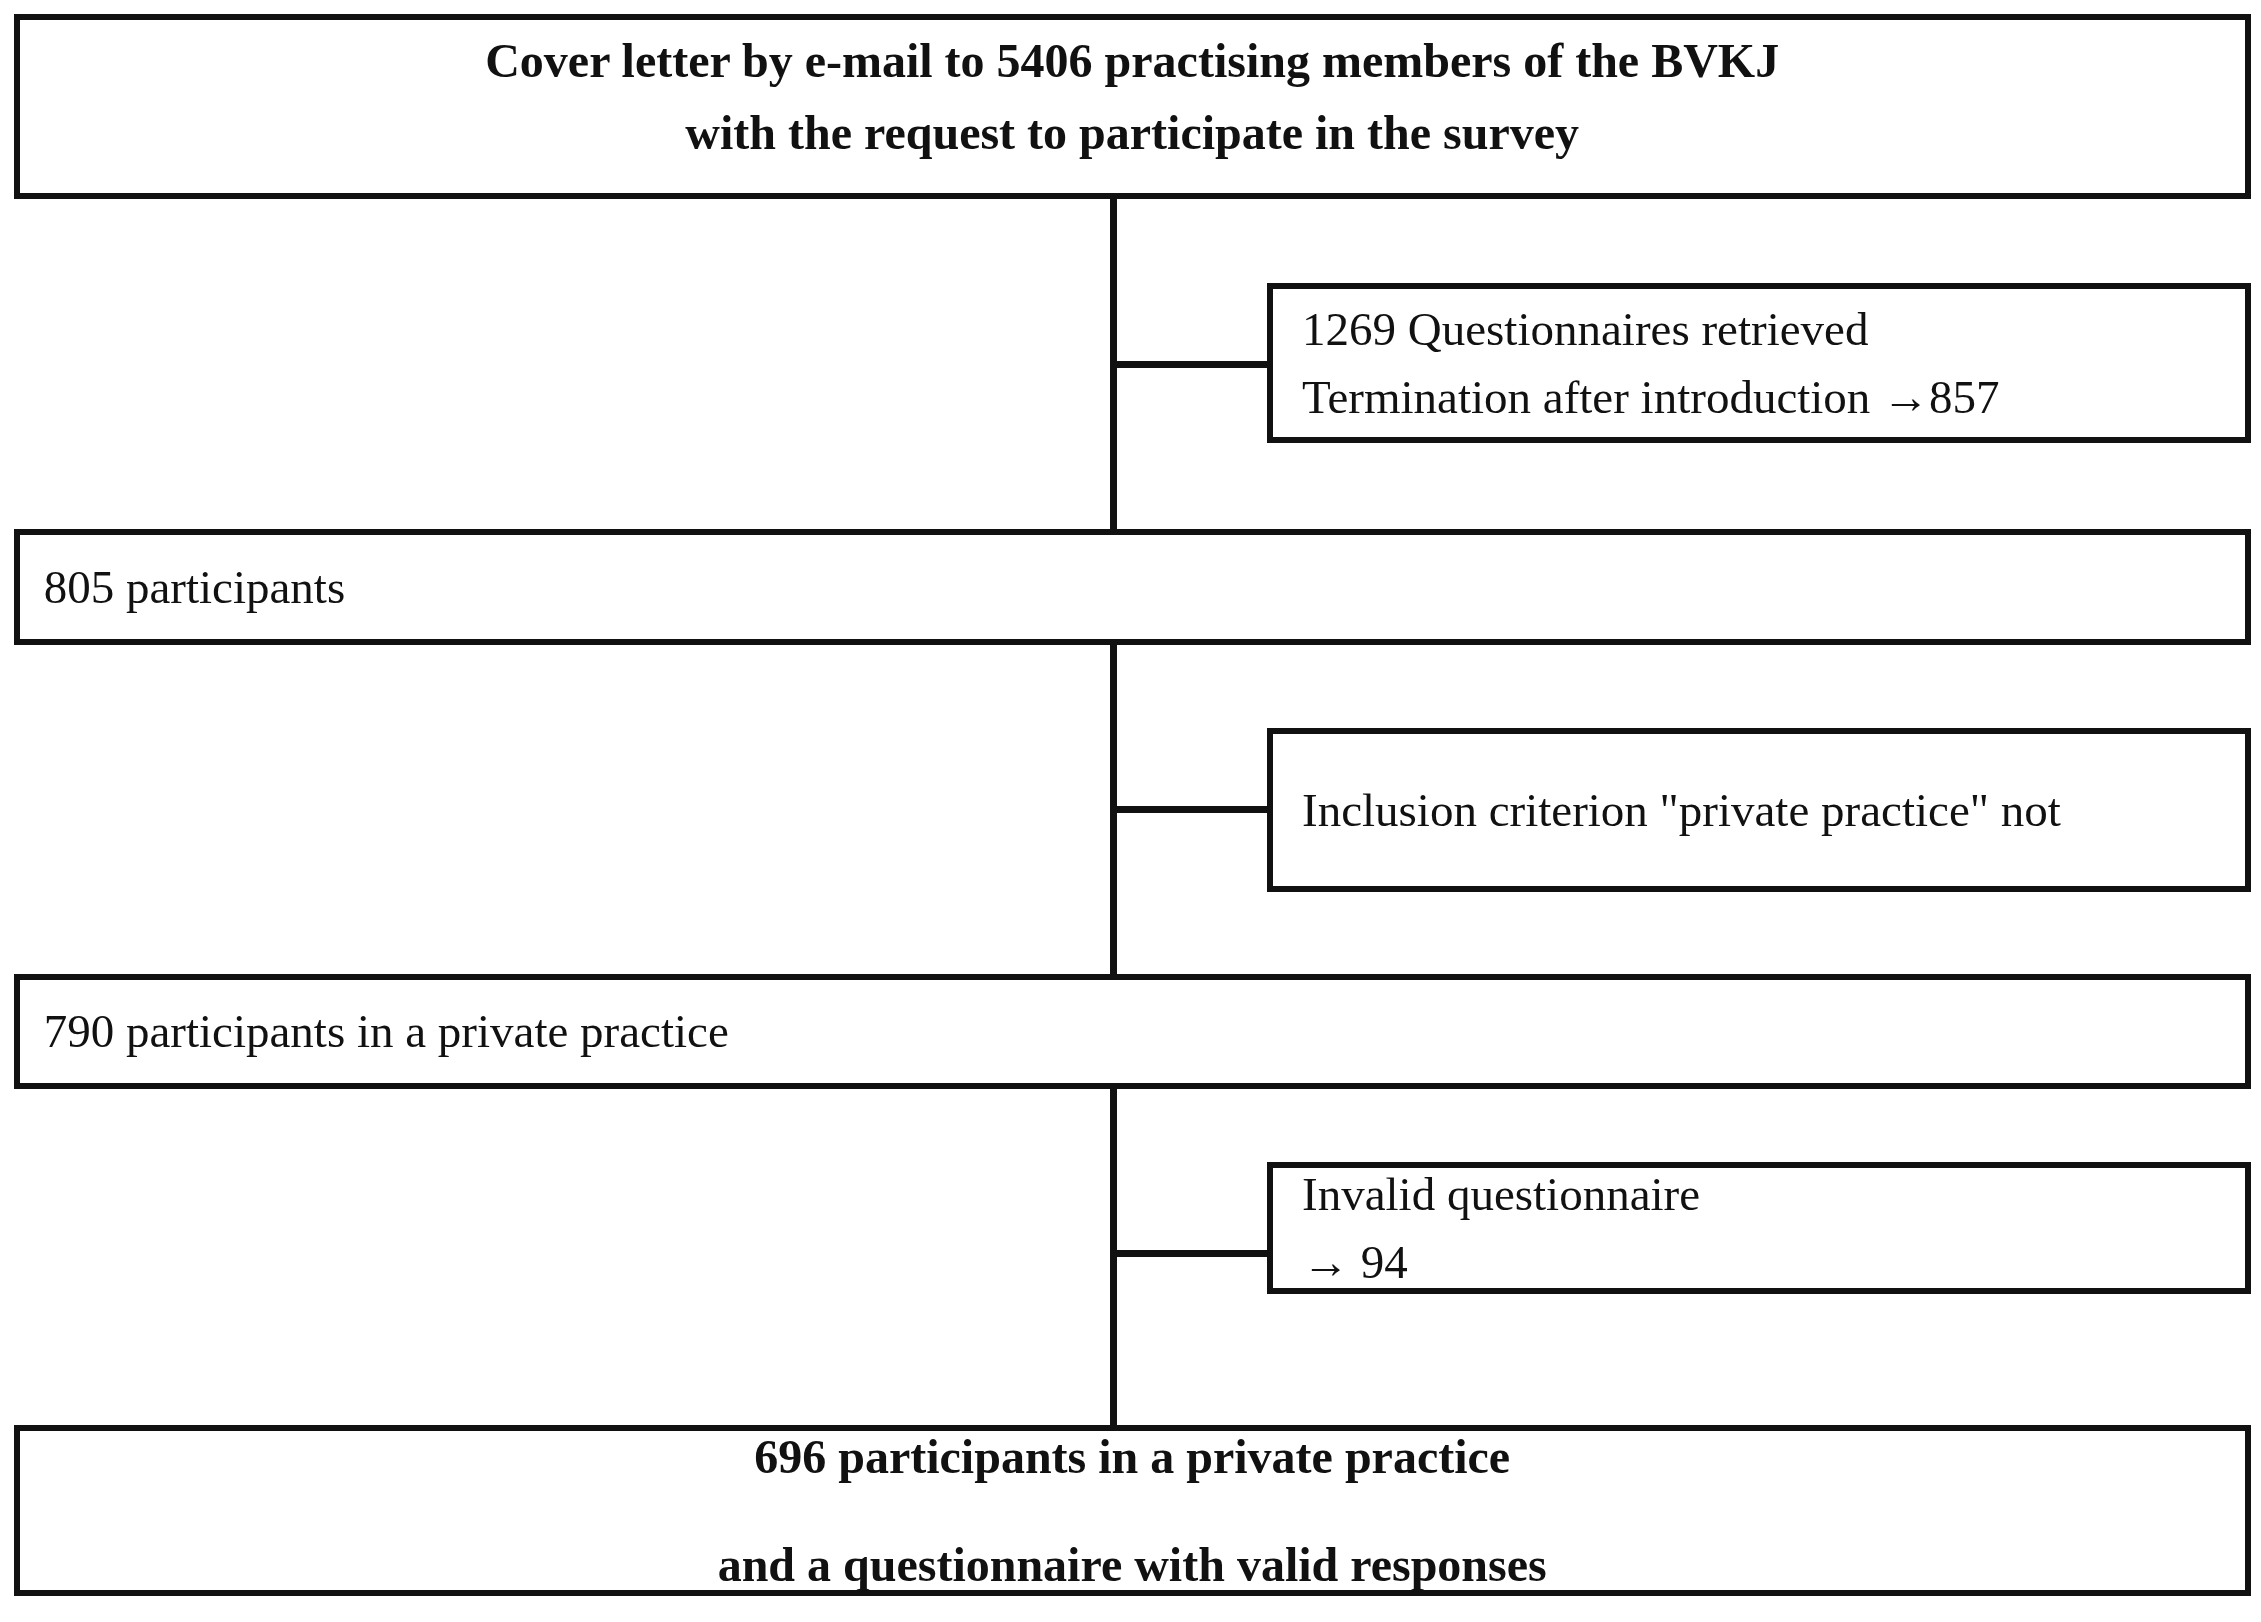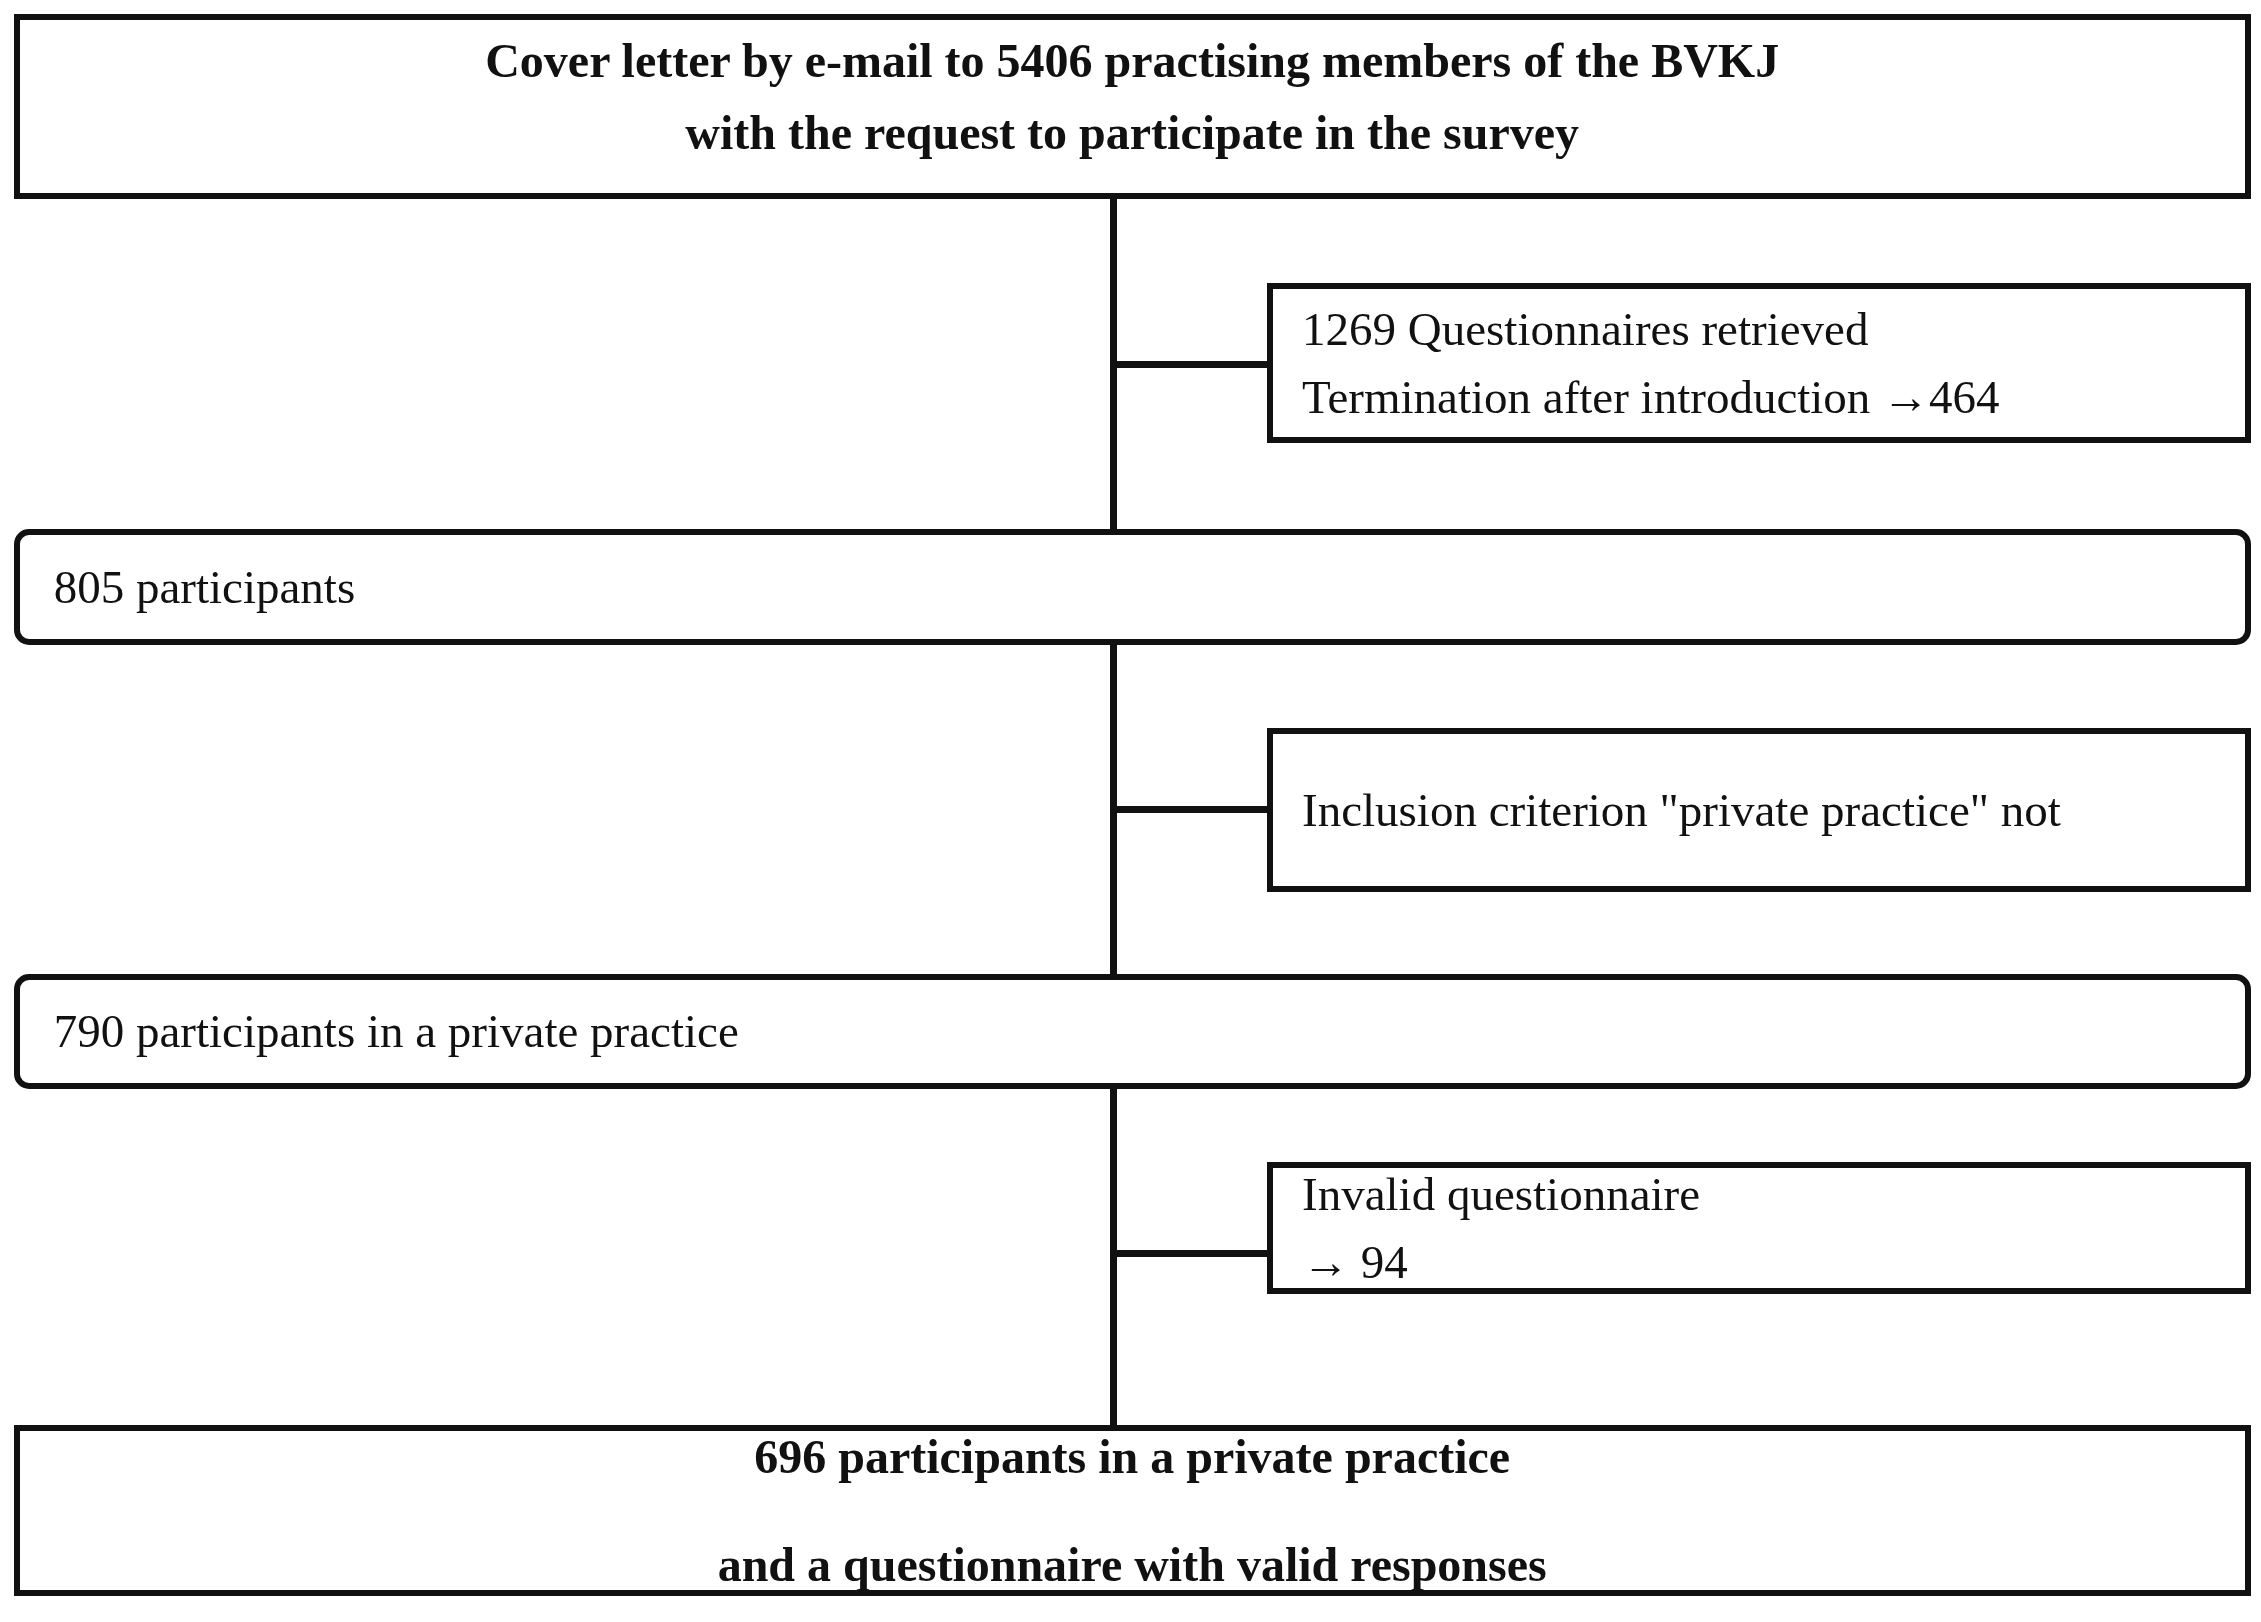--- a/index.html
+++ b/index.html
@@ -24,21 +24,21 @@
     justify-content: center;
     font-size: 47px;
     line-height: 1.45;
   }
 
   
   .box.full   { left: 13.7px; width: 2237px; }
   
   .box.side   { left: 1267px; width: 984px; padding-left: 29px; padding-right: 15px; }
   
-  .box.stage  { padding-left: 34px; border-radius: 15px; }
+  .box.stage  { padding-left: 24px; }
 
   .box.headline {
     font-weight: bold;
     font-size: 48px;
     text-align: center;
     line-height: 1.5;
   }
 
   #box-cover  { top: 13.7px;   height: 185px; padding-bottom: 19px; }
   #box-excl1  { top: 283px;  height: 160px; }
@@ -67,21 +67,21 @@
   <div class="box full headline" id="box-cover">
     <div>Cover letter by e-mail to 5406 practising members of the BVKJ</div>
     <div>with the request to participate in the survey</div>
   </div>
 
   <div class="connector v" id="v-seg-1"></div>
   <div class="connector h" id="h-seg-1"></div>
 
   <div class="box side" id="box-excl1">
     <div>1269 Questionnaires retrieved</div>
-    <div>Termination after introduction →464</div>
+    <div>Termination after introduction →857</div>
   </div>
 
   <div class="box full stage" id="box-stage1">
     <div>805 participants</div>
   </div>
 
   <div class="connector v" id="v-seg-2"></div>
   <div class="connector h" id="h-seg-2"></div>
 
   <div class="box side" id="box-excl2">

